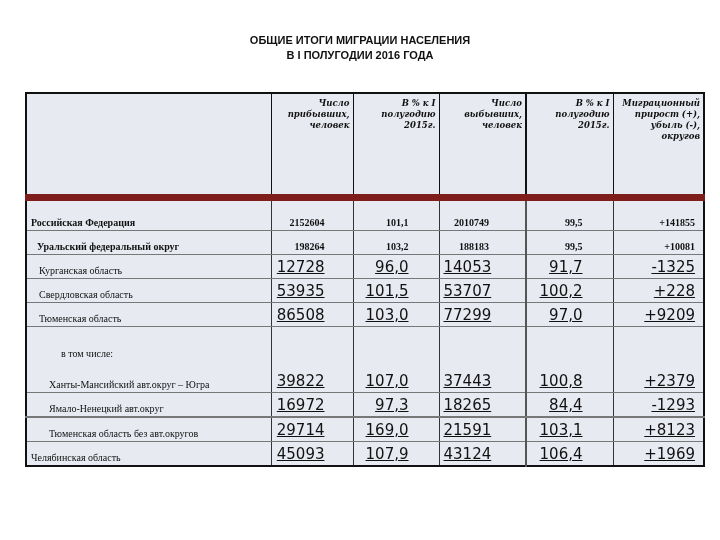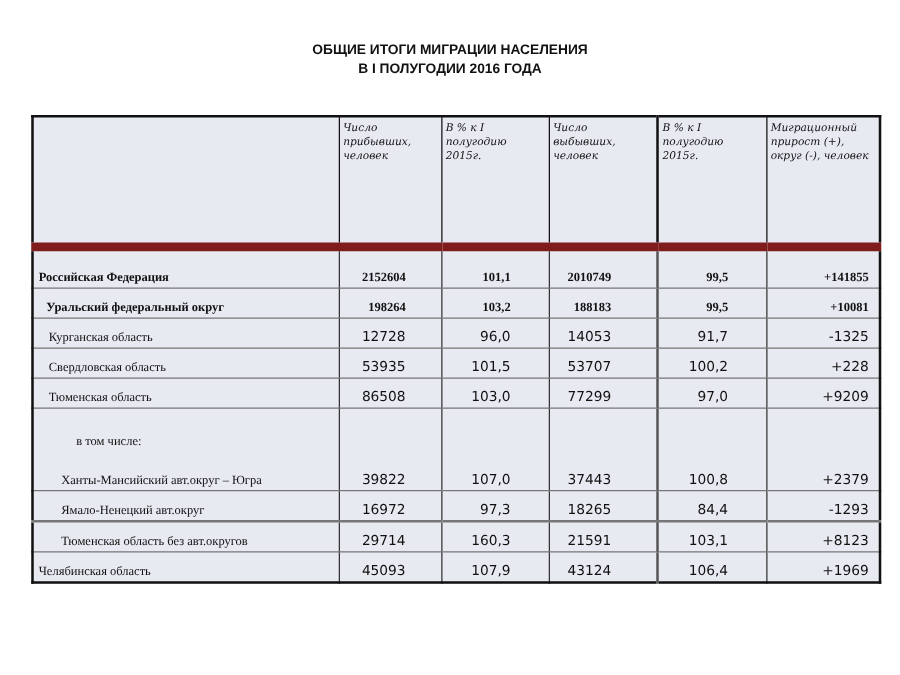--- a/index.html
+++ b/index.html
@@ -20,22 +20,22 @@
     font-family: "Liberation Serif", serif;
     font-size: 10px; color: #111;
   }
   table.mig col.c0 { width: 245px; }
   table.mig col.c1 { width: 82px; }
   table.mig col.c2 { width: 86px; }
   table.mig col.c3 { width: 87px; }
   table.mig col.c4 { width: 87px; }
   table.mig col.c5 { width: 91px; }
   table.mig th {
-    font-weight: normal; font-style: italic; font-size: 10px; line-height: 12px;
-    vertical-align: top; text-align: left; padding: 4px 3px 0 3px;
+    font-weight: bold; font-style: italic; font-size: 10px; line-height: 12px;
+    vertical-align: top; text-align: right; padding: 4px 3px 0 3px;
     height: 96px; border: 1px solid #111;
     font-family: "DejaVu Serif", serif; font-size: 8.5px; line-height: 11px;
   }
   table.mig th.first { border-right: 1px solid #111; }
   table.mig th.thick-r { border-right: 2px solid #111; }
   table.mig td {
     border-left: 1px solid #333; border-right: 1px solid #333;
     border-top: 1px solid #777; border-bottom: 1px solid #777;
     padding: 0 4px 2px 4px; vertical-align: bottom; white-space: nowrap;
     height: 21px;
@@ -49,21 +49,21 @@
   table.mig tr.bold td { font-weight: bold; }
   table.mig tr.row-rf td { height: 27px; }
   table.mig tr.row-tall td { height: 63px; }
   table.mig td.thick-r { border-right: 2px solid #555; }
   table.mig tr.first-row td { border-top: 7px solid #7f1d1d; }
   table.mig tr.dbl td { border-bottom: 2px solid #777; }
   .ind1 { padding-left: 10px !important; }
   .ind2 { padding-left: 12px !important; }
   .ind3 { padding-left: 22px !important; }
   .sub-note { display: block; padding-left: 12px; margin-bottom: 20px; }
-  .sans-num { font-family: "DejaVu Sans", sans-serif; font-size: 11px; }
+  .sans-num { font-family: "DejaVu Sans", sans-serif; font-size: 15px; text-decoration: underline; }
 </style>
 </head>
 <body>
 
 <div class="title">
   <div>ОБЩИЕ ИТОГИ МИГРАЦИИ НАСЕЛЕНИЯ</div>
   <div>В I ПОЛУГОДИИ 2016 ГОДА</div>
 </div>
 
 <table class="mig">
@@ -75,21 +75,21 @@
       <col class="c4">
       <col class="c5">
   </colgroup>
   <thead>
     <tr>
       <th class="first"></th>
       <th>Число прибывших, человек</th>
       <th>В % к I полугодию 2015г.</th>
       <th class="thick-r">Число выбывших, человек</th>
       <th>В % к I полугодию 2015г.</th>
-      <th>Миграционный прирост (+), округ (-), человек</th>
+      <th>Миграционный прирост (+), убыль (-), округов</th>
     </tr>
   </thead>
   <tbody>
     <tr class="bold row-rf first-row">
       <td class="name">Российская Федерация</td>
       <td class="num c-col">2152604</td>
       <td class="num p-col">101,1</td>
       <td class="num d-col thick-r">2010749</td>
       <td class="num p-col">99,5</td>
       <td class="num g-col">+141855</td>
@@ -141,21 +141,21 @@
       <td class="name ind3">Ямало-Ненецкий авт.округ</td>
       <td class="num c-col sans-num">16972</td>
       <td class="num p-col sans-num">97,3</td>
       <td class="num d-col thick-r sans-num">18265</td>
       <td class="num p-col sans-num">84,4</td>
       <td class="num g-col sans-num">-1293</td>
     </tr>
     <tr>
       <td class="name ind3">Тюменская область без авт.округов</td>
       <td class="num c-col sans-num">29714</td>
-      <td class="num p-col sans-num">160,3</td>
+      <td class="num p-col sans-num">169,0</td>
       <td class="num d-col thick-r sans-num">21591</td>
       <td class="num p-col sans-num">103,1</td>
       <td class="num g-col sans-num">+8123</td>
     </tr>
     <tr>
       <td class="name">Челябинская область</td>
       <td class="num c-col sans-num">45093</td>
       <td class="num p-col sans-num">107,9</td>
       <td class="num d-col thick-r sans-num">43124</td>
       <td class="num p-col sans-num">106,4</td>

